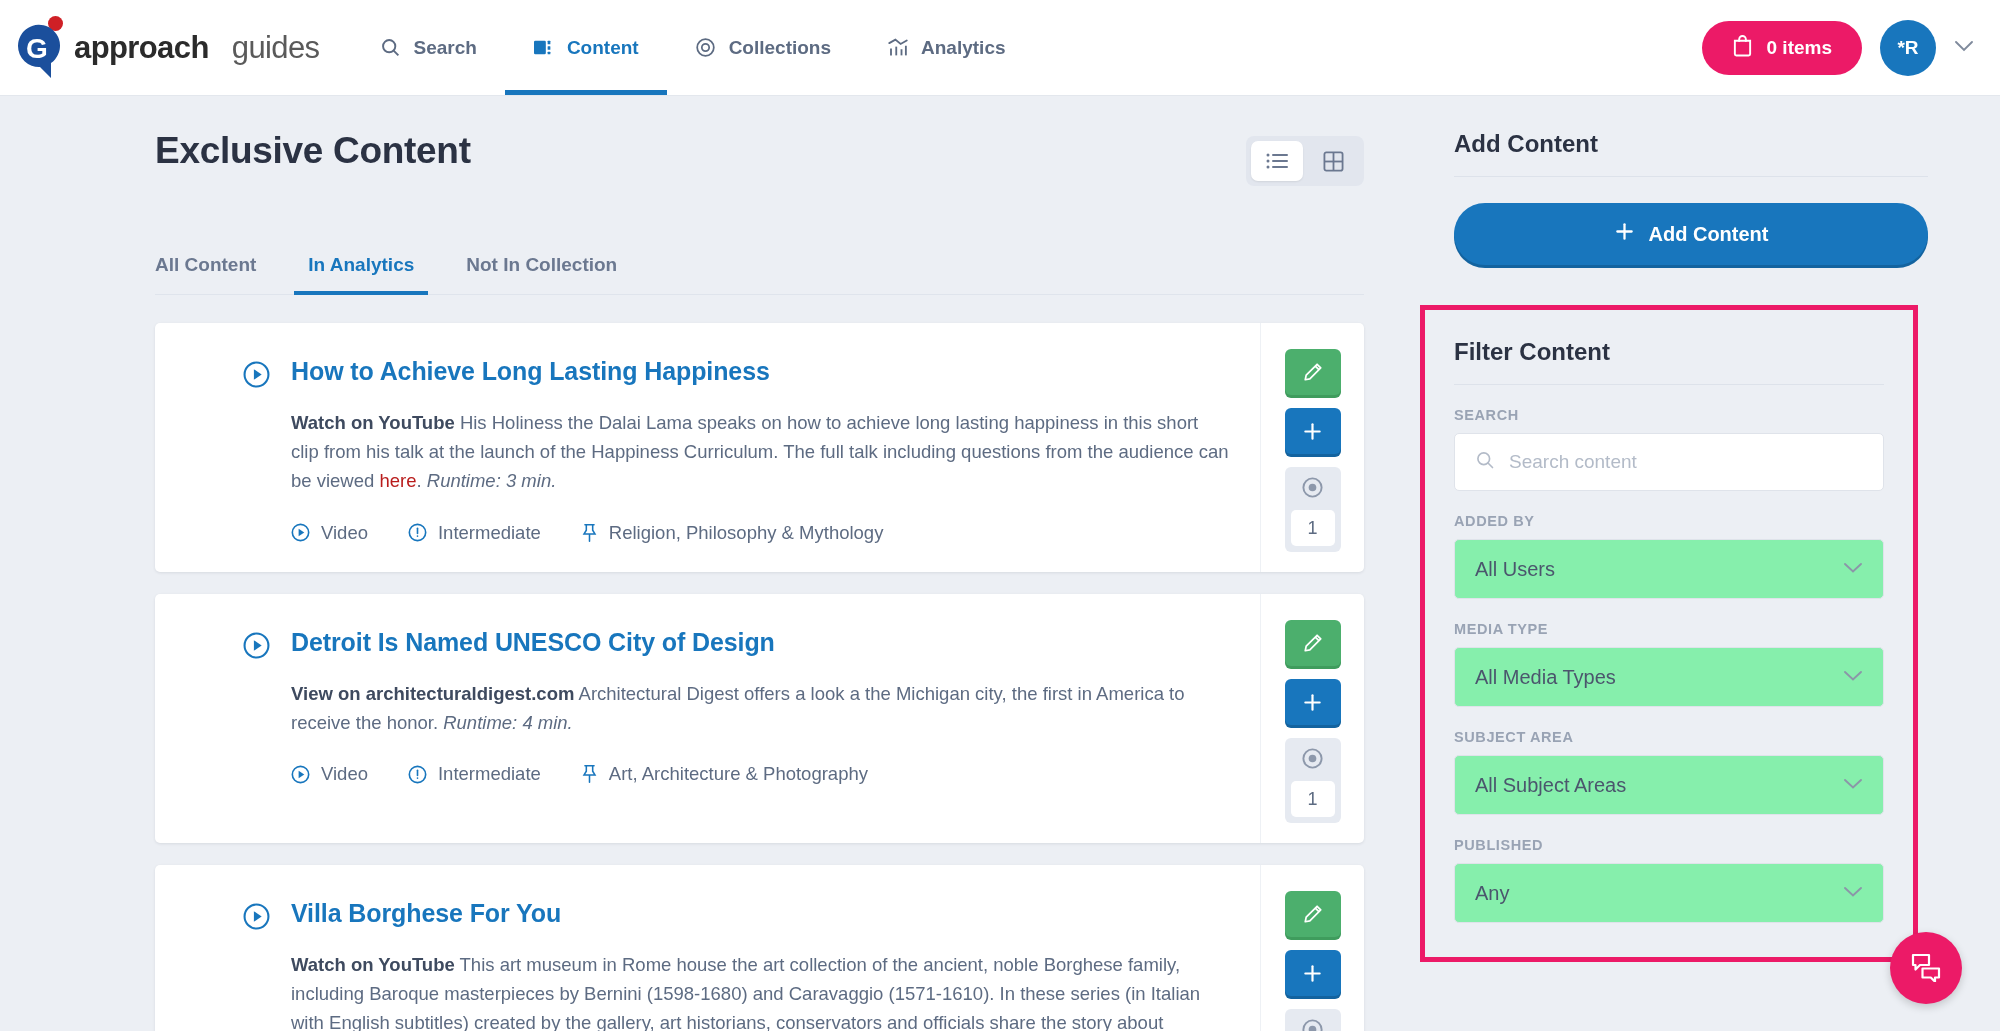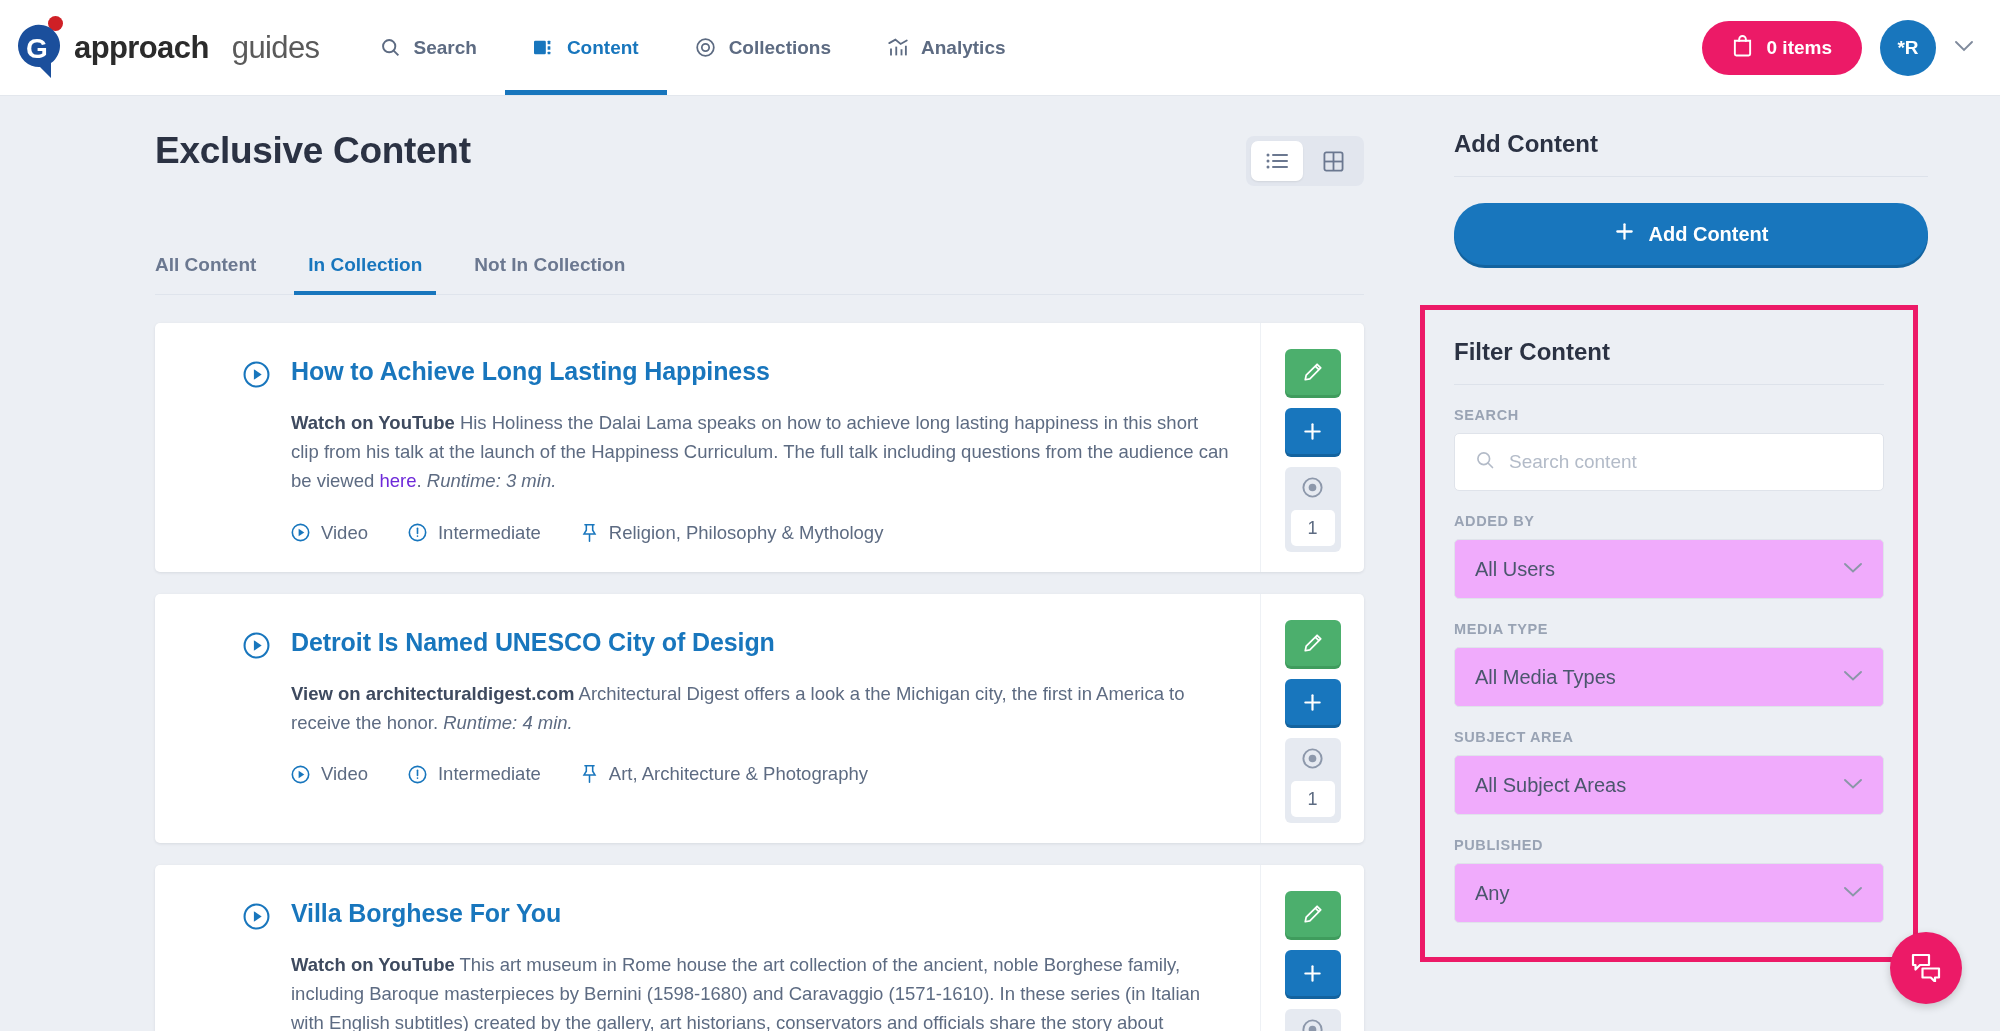--- a/index.html
+++ b/index.html
@@ -167,21 +167,21 @@
   }
   .card-desc {
     margin: 16px 0 0 48px;
     font-size: 18.5px;
     line-height: 1.58;
     color: #5d6b82;
     max-width: 990px;
   }
   .card-desc b { color: #3e4a5f; font-weight: 700; }
   .card-desc i { font-style: italic; color: #5d6b82; }
-  .card-desc a { color: #6d28d9; text-decoration: none; cursor: pointer; }
+  .card-desc a { color: #b91c1c; text-decoration: none; cursor: pointer; }
   .card-meta {
     margin: 26px 0 0 48px;
     display: flex; align-items: center; gap: 40px;
     font-size: 18.5px; color: #5d6b82;
   }
   .meta-item { display: flex; align-items: center; gap: 11px; }
   .meta-ico { color: #1876bd; display: flex; }
 
   .card-actions {
     width: 104px;
@@ -270,21 +270,21 @@
     gap: 14px;
   }
   .search-input {
     border: none; outline: none; flex: 1;
     font-size: 19px; color: #5d6b82;
     font-family: "Liberation Sans", sans-serif;
     background: transparent;
   }
   .search-input::placeholder { color: #b3bbc8; }
   .select-wrap {
-    background: #f0abfc;
+    background: #86efac;
     border: 1px solid #dfe3ea;
     border-radius: 5px;
     height: 60px;
     display: flex; align-items: center;
     padding: 0 20px;
     cursor: pointer;
   }
   .select-val { font-size: 20px; color: #4b5costs; color: #4b566d; flex: 1; }
   .sel-chev { color: #8b96a8; font-size: 17px; }
 
@@ -412,21 +412,21 @@
               <rect x="1.5" y="1.5" width="19" height="19" rx="2"></rect>
               <line x1="11" y1="1.5" x2="11" y2="20.5"></line>
               <line x1="1.5" y1="11" x2="20.5" y2="11"></line>
             </svg>
           </button>
         </div>
       </div>
 
       <div class="tabs">
         <button class="tab">All Content</button>
-        <button class="tab active">In Collection</button>
+        <button class="tab active">In Analytics</button>
         <button class="tab">Not In Collection</button>
       </div>
 
       <div class="cards">
 
         <div class="card">
           <div class="card-body">
             <div class="card-title-row">
               <span class="play-icon">
                 <svg width="27" height="27" viewBox="0 0 26 26" fill="none" stroke="currentColor" stroke-width="2">

